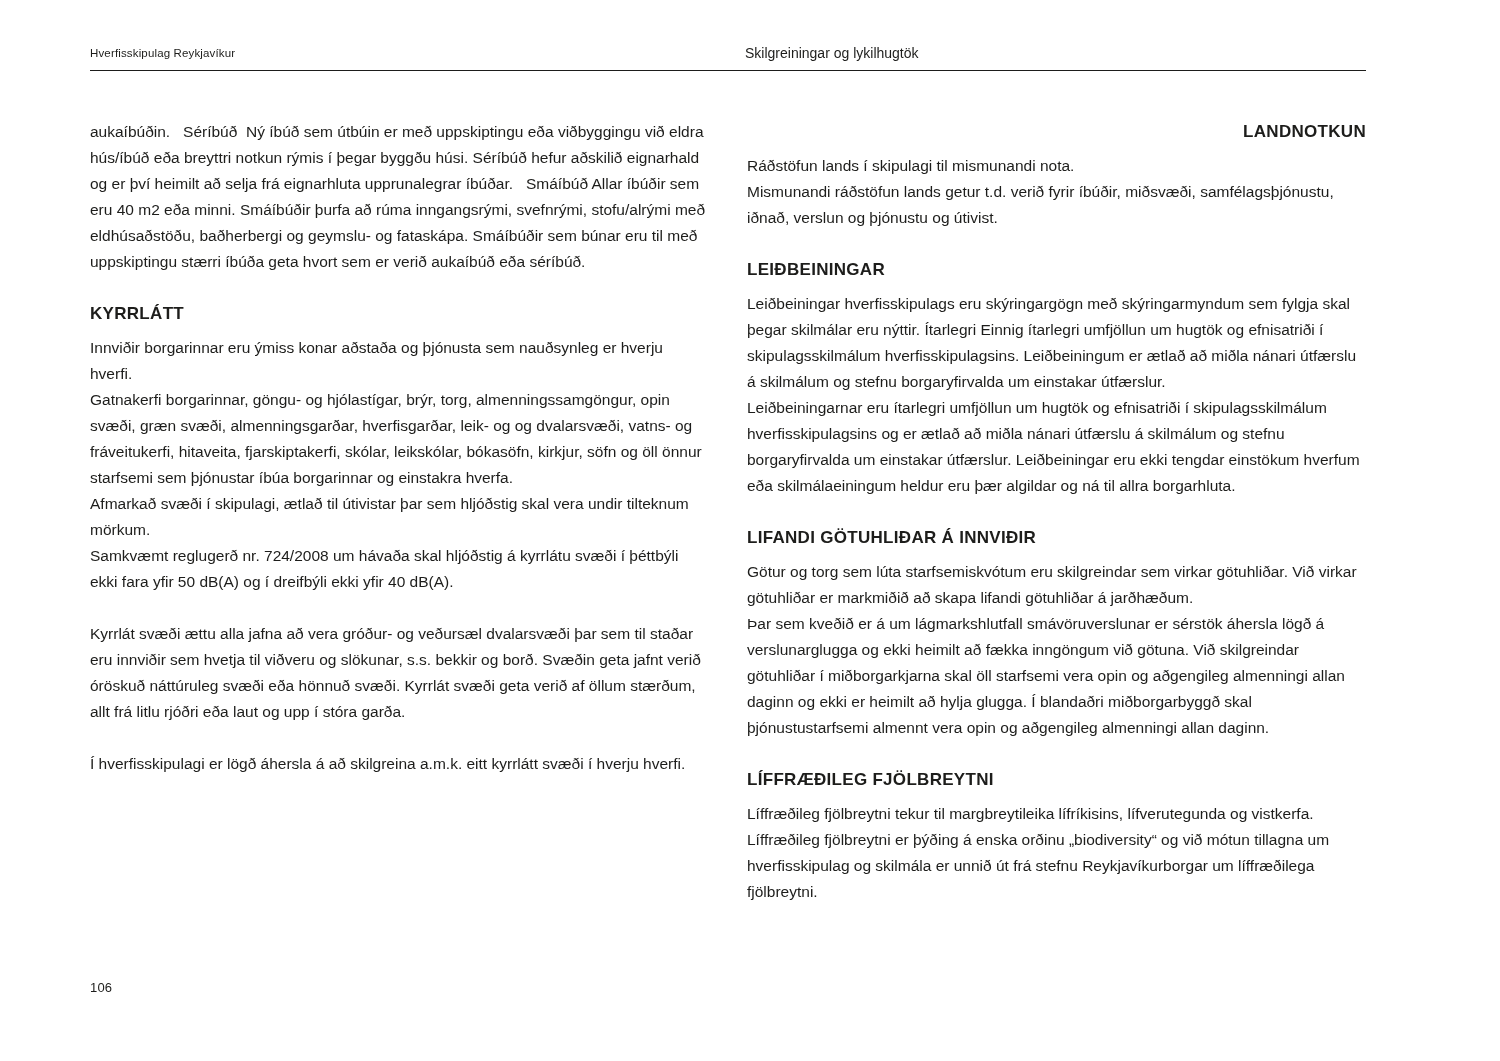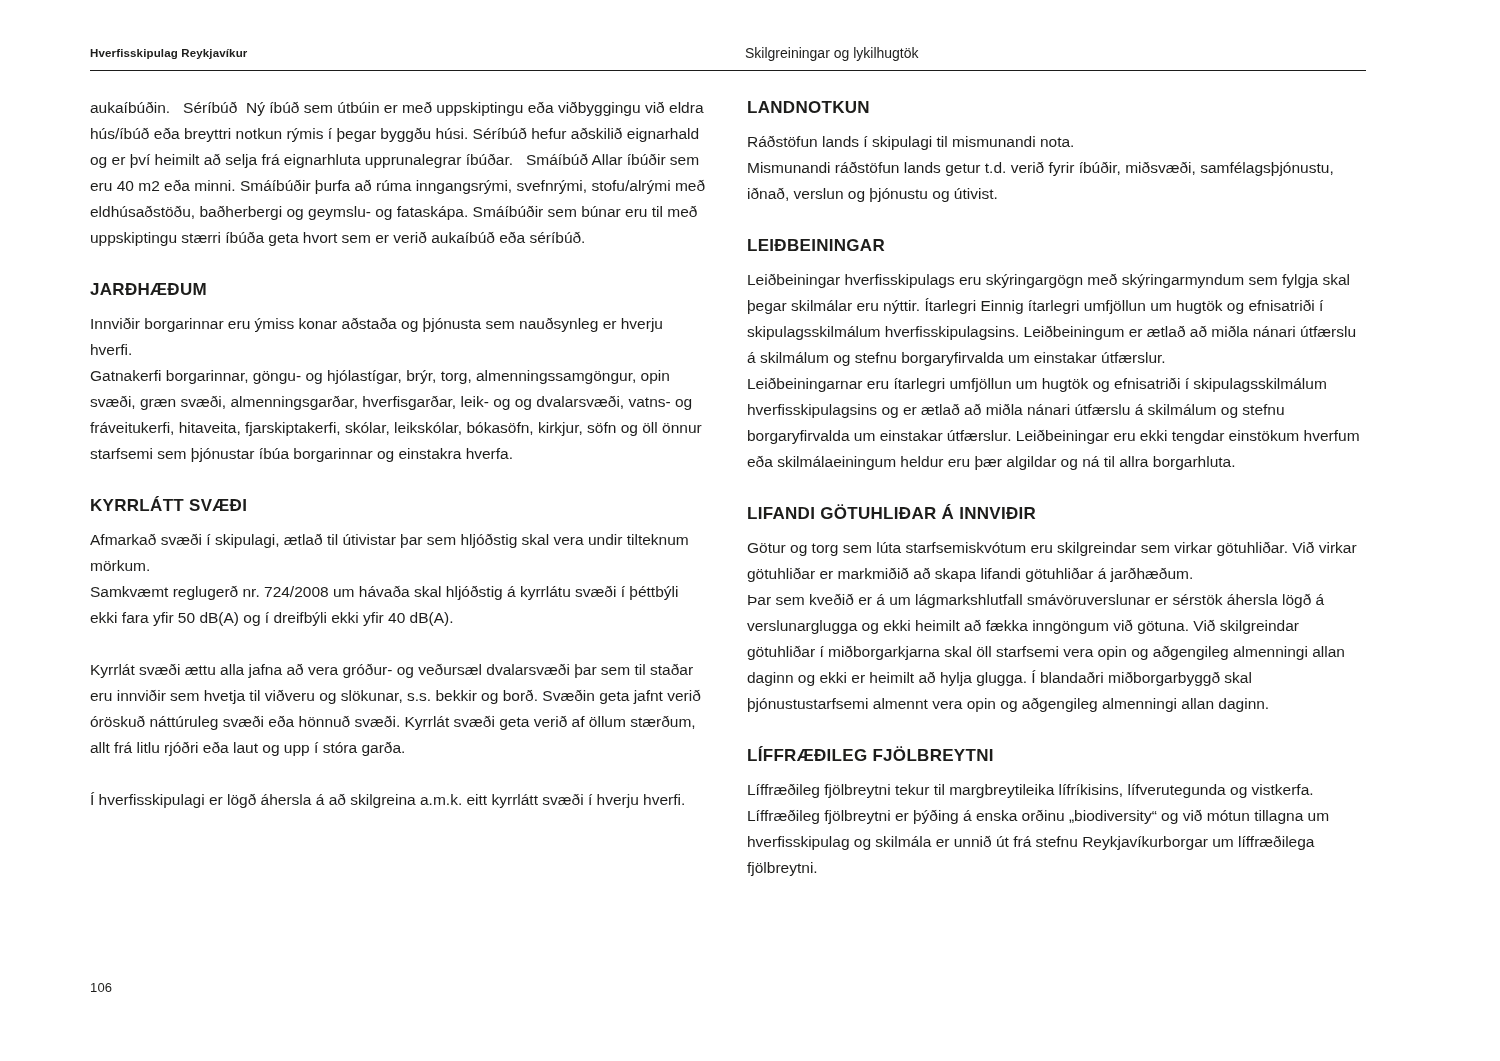--- a/index.html
+++ b/index.html
@@ -25,21 +25,21 @@
   }
   .header-row {
     display: grid;
     grid-template-columns: 1fr 1fr;
     column-gap: 34px;
     padding-top: 46px;
     align-items: end;
   }
   .h-title {
     font-size: 11.5px;
-    font-weight: bold;
+    font-weight: normal;
     letter-spacing: 0.15px;
     line-height: 15px;
   }
   .h-sub {
     font-size: 11.5px;
     line-height: 15px;
     margin-top: 2px;
   }
   .header-right {
     font-size: 14px;
@@ -47,31 +47,31 @@
   }
   .header-rule {
     border: none;
     border-bottom: 1.5px solid #1d1d1b;
     margin: 9px 0 0 0;
   }
   .columns {
     display: grid;
     grid-template-columns: 1fr 1fr;
     column-gap: 38px;
-    margin-top: 24px;
+    margin-top: 48px;
   }
   .col { min-width: 0; }
   .sect-heading {
     font-size: 17px;
     font-weight: bold;
     letter-spacing: 0.3px;
     line-height: 22px;
     margin: 28px 0 10px 0;
   }
-  .sect:first-child .sect-heading { margin-top: 2px; }
+  .sect:first-child .sect-heading { margin-top: 2px; text-align: right; }
   .lead {
     font-size: 15.5px;
     font-weight: normal;
     line-height: 26px;
     margin: 0;
     white-space: pre-wrap;
   }
   .body-p {
     font-size: 15.5px;
     line-height: 26px;
@@ -106,27 +106,26 @@
 
     <main class="columns">
 
       <div class="col">
 
         <section class="sect">
           <p class="body-p">aukaíbúðin.   Séríbúð  Ný íbúð sem útbúin er með uppskiptingu eða viðbyggingu við eldra hús/íbúð eða breyttri notkun rýmis í þegar byggðu húsi. Séríbúð hefur aðskilið eignarhald og er því heimilt að selja frá eignarhluta upprunalegrar íbúðar.   Smáíbúð Allar íbúðir sem eru 40 m2 eða minni. Smáíbúðir þurfa að rúma inngangsrými, svefnrými, stofu/alrými með eldhúsaðstöðu, baðherbergi og geymslu- og fataskápa. Smáíbúðir sem búnar eru til með uppskiptingu stærri íbúða geta hvort sem er verið aukaíbúð eða séríbúð.</p>
         </section>
 
         <section class="sect">
-          <h2 class="sect-heading">JARÐHÆÐUM</h2>
+          <h2 class="sect-heading">KYRRLÁTT</h2>
           <p class="lead">Innviðir borgarinnar eru ýmiss konar aðstaða og þjónusta sem nauðsynleg er hverju hverfi.</p>
           <p class="body-p">Gatnakerfi borgarinnar, göngu- og hjólastígar, brýr, torg, almenningssamgöngur, opin svæði, græn svæði, almenningsgarðar, hverfisgarðar, leik- og og dvalarsvæði, vatns- og fráveitukerfi, hitaveita, fjarskiptakerfi, skólar, leikskólar, bókasöfn, kirkjur, söfn og öll önnur starfsemi sem þjónustar íbúa borgarinnar og einstakra hverfa.</p>
         </section>
 
         <section class="sect">
-          <h2 class="sect-heading">KYRRLÁTT SVÆÐI</h2>
           <p class="lead">Afmarkað svæði í skipulagi, ætlað til útivistar þar sem hljóðstig skal vera undir tilteknum mörkum.</p>
           <p class="body-p">Samkvæmt reglugerð nr. 724/2008 um hávaða skal hljóðstig á kyrrlátu svæði í þéttbýli ekki fara yfir 50 dB(A) og í dreifbýli ekki yfir 40 dB(A).</p>
           <p class="body-p">Kyrrlát svæði ættu alla jafna að vera gróður- og veðursæl dvalarsvæði þar sem til staðar eru innviðir sem hvetja til viðveru og slökunar, s.s. bekkir og borð. Svæðin geta jafnt verið óröskuð náttúruleg svæði eða hönnuð svæði. Kyrrlát svæði geta verið af öllum stærðum, allt frá litlu rjóðri eða laut og upp í stóra garða.</p>
           <p class="body-p">Í hverfisskipulagi er lögð áhersla á að skilgreina a.m.k. eitt kyrrlátt svæði í hverju hverfi.</p>
         </section>
 
       </div>
 
       <div class="col">
 

